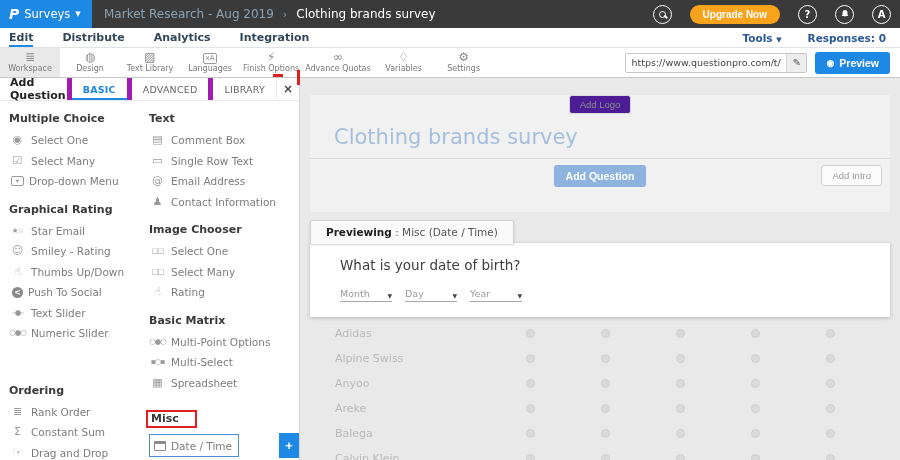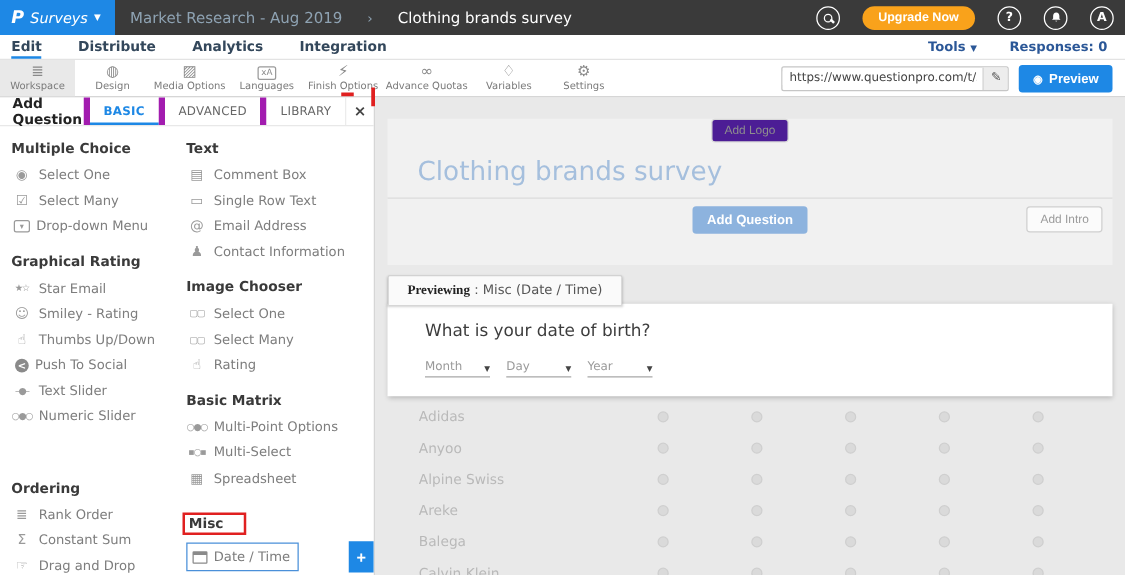--- a/index.html
+++ b/index.html
@@ -4,23 +4,23 @@
 <style>
   * { margin:0; padding:0; box-sizing:border-box; }
   html,body { width:900px; height:460px; overflow:hidden; background:#fff;
     font-family:"DejaVu Sans","Liberation Sans",sans-serif; position:relative; }
 
   
   .topbar { height:28px; background:#3a3a3a; display:flex; align-items:center; }
   .logo-area { background:#1e88e5; height:28px; width:92px; display:flex; align-items:center;
     padding-left:9px; gap:5px; color:#fff; cursor:pointer; flex:0 0 92px; }
   .logo-p { font-size:14px; font-weight:bold; font-style:italic; }
-  .logo-menu { font-size:11.5px;font-style:italic; }
+  .logo-menu { font-size:11.5px; }
   .caret { font-size:7px; }
-  .breadcrumb { display:flex; align-items:center; margin-left:12px; gap:20px; }
+  .breadcrumb { display:flex; align-items:center; margin-left:12px; gap:9px; }
   .bc-parent { color:#8ea2b2; font-size:12px; cursor:pointer; }
   .bc-sep { color:#8ea2b2; font-size:11px; }
   .bc-current { color:#ffffff; font-size:12px; }
   .top-right { margin-left:auto; display:flex; align-items:center; gap:18px; padding-right:9px; }
   .circle-btn { width:19px; height:19px; border:1.5px solid #fff; border-radius:50%; color:#fff;
     display:flex; align-items:center; justify-content:center; font-size:10px; font-weight:bold; cursor:pointer; }
   .mag { position:relative; width:7px; height:7px; border:1.5px solid #fff; border-radius:50%; display:block; }
   .mag::after { content:""; position:absolute; width:4px; height:1.5px; background:#fff;
     transform:rotate(45deg); right:-3px; bottom:-1px; }
   .upgrade-btn { background:#f9a21b; color:#fff; font-size:10px; font-weight:bold;
@@ -100,21 +100,21 @@
   .survey-title { font-size:21px; color:#a5bfdd; margin:11px 0 9px 24px; font-weight:normal; }
   .survey-div { border-top:1px solid #dcdcdc; }
   .btn-row { position:relative; height:52px; text-align:center; }
   .add-question-btn { margin-top:6px; background:#8db3de; color:#fff; border:none; border-radius:3px;
     font-size:10.5px; font-weight:bold; padding:5px 12px; cursor:pointer; }
   .add-intro-btn { position:absolute; right:8px; top:6px; background:#fbfbfb; border:1px solid #cfcfcf;
     border-radius:3px; color:#9a9a9a; font-size:9.5px; padding:4px 10px; cursor:pointer; }
   .preview-tab { display:inline-block; margin:8px 0 0 10px; background:#fafafa; border:1px solid #d2d2d2;
     border-bottom:none; border-radius:2px 2px 0 0; box-shadow:0 1px 2px rgba(0,0,0,.18);
     padding:5px 15px 6px; font-size:10.5px; color:#555; position:relative; z-index:2; }
-  .preview-tab b { color:#222;font-family:Liberation Serif, serif; }
+  .preview-tab b { color:#222; }
   .preview-card { margin:-1px 10px 0; background:#fff; box-shadow:0 1px 4px rgba(0,0,0,.22);
     padding:14px 0 15px 30px; position:relative; z-index:1; }
   .question-text { font-size:13.5px; color:#3d3d3d; }
   .dd-row { display:flex; gap:13px; margin-top:15px; }
   .dd { display:flex; justify-content:space-between; align-items:flex-end; width:52px;
     border-bottom:1px solid #a8a8a8; padding-bottom:2px; cursor:pointer; }
   .dd-label { font-size:9.5px; color:#9a9a9a; }
   .dd-caret { font-size:6px; color:#444; }
   .matrix { margin-top:4px; }
   .m-row { position:relative; height:25px; }
@@ -173,21 +173,21 @@
       <div class="tb-item active">
         <span class="tb-icn">≣</span>
         <span class="tb-label">Workspace</span>
       </div>
       <div class="tb-item">
         <span class="tb-icn">◍</span>
         <span class="tb-label">Design</span>
       </div>
       <div class="tb-item">
         <span class="tb-icn">▨</span>
-        <span class="tb-label">Media Options</span>
+        <span class="tb-label">Text Library</span>
       </div>
       <div class="tb-item">
         <span class="tb-icn boxed">xA</span>
         <span class="tb-label">Languages</span>
       </div>
       <div class="tb-item">
         <span class="tb-icn">⚡</span>
         <span class="tb-label">Finish Options</span>
       </div>
       <div class="tb-item">
@@ -392,36 +392,36 @@
     <div class="matrix" id="matrix-rows">
         <div class="m-row">
           <span class="m-label">Adidas</span>
           <span class="radio" style="left: 226px;"></span>
           <span class="radio" style="left: 301px;"></span>
           <span class="radio" style="left: 376px;"></span>
           <span class="radio" style="left: 451px;"></span>
           <span class="radio" style="left: 526px;"></span>
         </div>
         <div class="m-row">
+          <span class="m-label">Alpine Swiss</span>
+          <span class="radio" style="left: 226px;"></span>
+          <span class="radio" style="left: 301px;"></span>
+          <span class="radio" style="left: 376px;"></span>
+          <span class="radio" style="left: 451px;"></span>
+          <span class="radio" style="left: 526px;"></span>
+        </div>
+        <div class="m-row">
           <span class="m-label">Anyoo</span>
           <span class="radio" style="left: 226px;"></span>
           <span class="radio" style="left: 301px;"></span>
           <span class="radio" style="left: 376px;"></span>
           <span class="radio" style="left: 451px;"></span>
           <span class="radio" style="left: 526px;"></span>
         </div>
         <div class="m-row">
-          <span class="m-label">Alpine Swiss</span>
-          <span class="radio" style="left: 226px;"></span>
-          <span class="radio" style="left: 301px;"></span>
-          <span class="radio" style="left: 376px;"></span>
-          <span class="radio" style="left: 451px;"></span>
-          <span class="radio" style="left: 526px;"></span>
-        </div>
-        <div class="m-row">
           <span class="m-label">Areke</span>
           <span class="radio" style="left: 226px;"></span>
           <span class="radio" style="left: 301px;"></span>
           <span class="radio" style="left: 376px;"></span>
           <span class="radio" style="left: 451px;"></span>
           <span class="radio" style="left: 526px;"></span>
         </div>
         <div class="m-row">
           <span class="m-label">Balega</span>
           <span class="radio" style="left: 226px;"></span>

